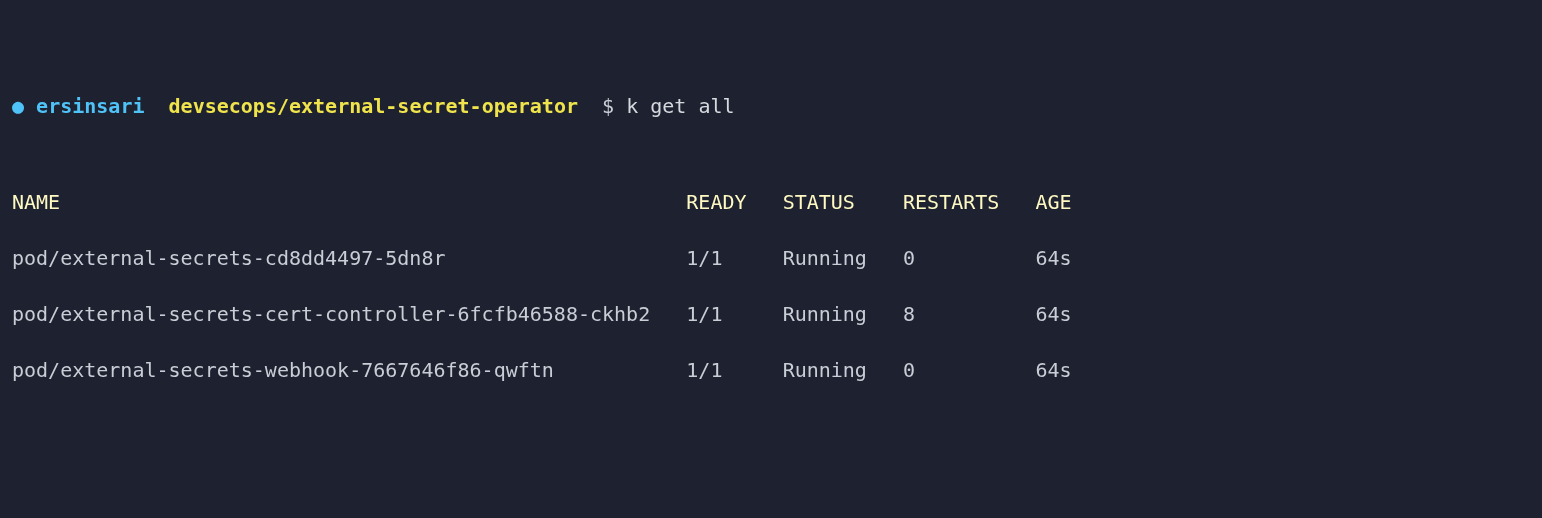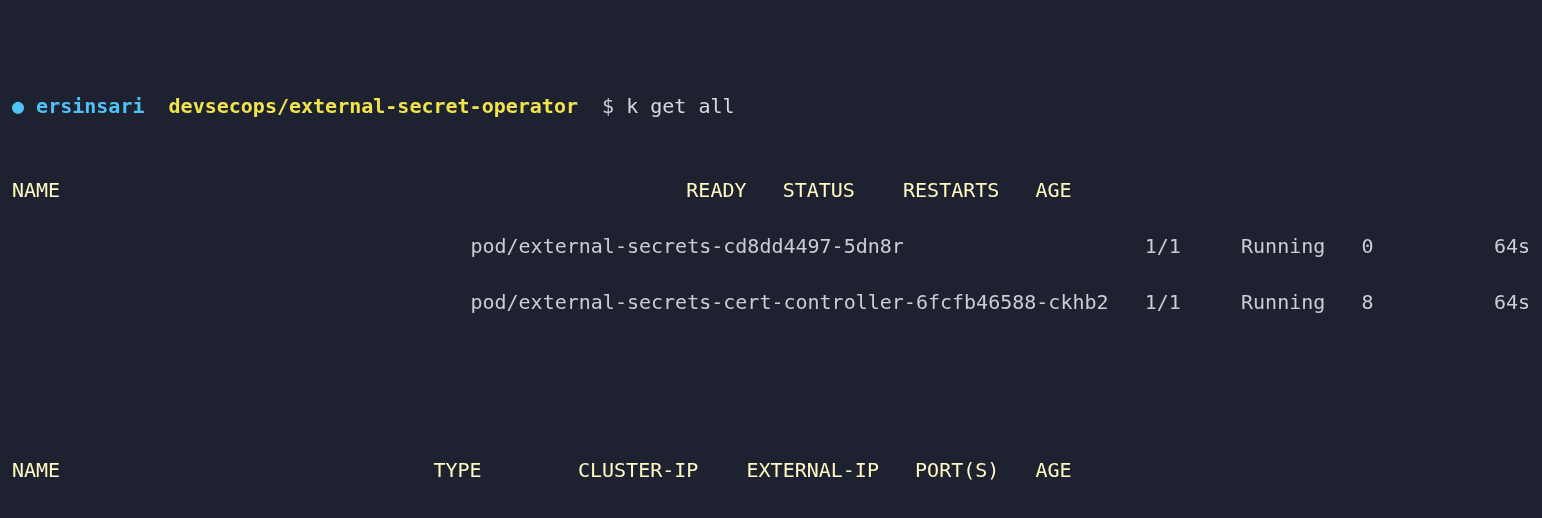--- a/index.html
+++ b/index.html
@@ -8,40 +8,41 @@
       color: #c8cdd6;
       font-family: 'Menlo', 'Monaco', 'Consolas', monospace;
       font-size: 20px;
       line-height: 1.4;
       padding: 8px 12px;
       white-space: pre;
       width: 1542px;
       height: 518px;
       overflow: hidden;
     }
-    .prompt-line { margin-bottom: 0; }
+    .prompt-line { margin-bottom: 12px; }
     .dot { color: #4fc3f7; }
     .user { color: #4fc3f7; font-weight: 600; }
     .path { color: #f0e44c; font-weight: 600; }
     .dollar { color: #c8cdd6; }
     .cmd { color: #d6d9de; }
     .hdr { color: #fef9c3; font-weight: 500; }
-    .val { color: #c8cdd6; text-align: right; }
+    .val { color: #c8cdd6; }
     .block { margin-top: 0; }
     .spacer { height: 1.4em; }
   </style>
 </head>
 <body>
 
 
 <div class="prompt-line"><span class="dot">●</span> <span class="user">ersinsari</span>  <span class="path">devsecops/external-secret-operator</span>  <span class="dollar">$</span> <span class="cmd">k get all</span></div>
 <div class="block">
 <div class="hdr">NAME                                                    READY   STATUS    RESTARTS   AGE</div>
 <div class="val">pod/external-secrets-cd8dd4497-5dn8r                    1/1     Running   0          64s</div>
 <div class="val">pod/external-secrets-cert-controller-6fcfb46588-ckhb2   1/1     Running   8          64s</div>
+<div class="val">pod/external-secrets-webhook-7667646f86-qwftn           1/1     Running   0          64s</div>
 </div>
 <div class="spacer"></div>
 <div class="block">
 <div class="hdr">NAME                               TYPE        CLUSTER-IP    EXTERNAL-IP   PORT(S)   AGE</div>
 
 </div>
 
 
 
 

